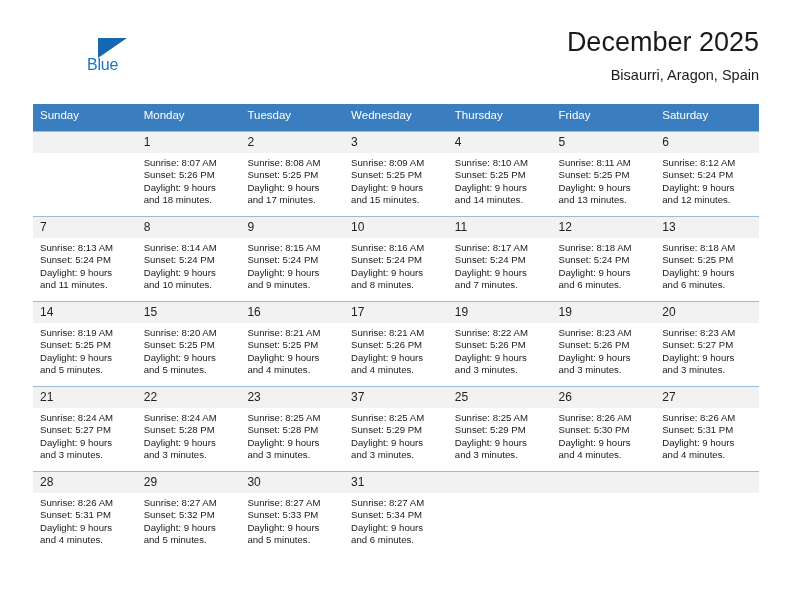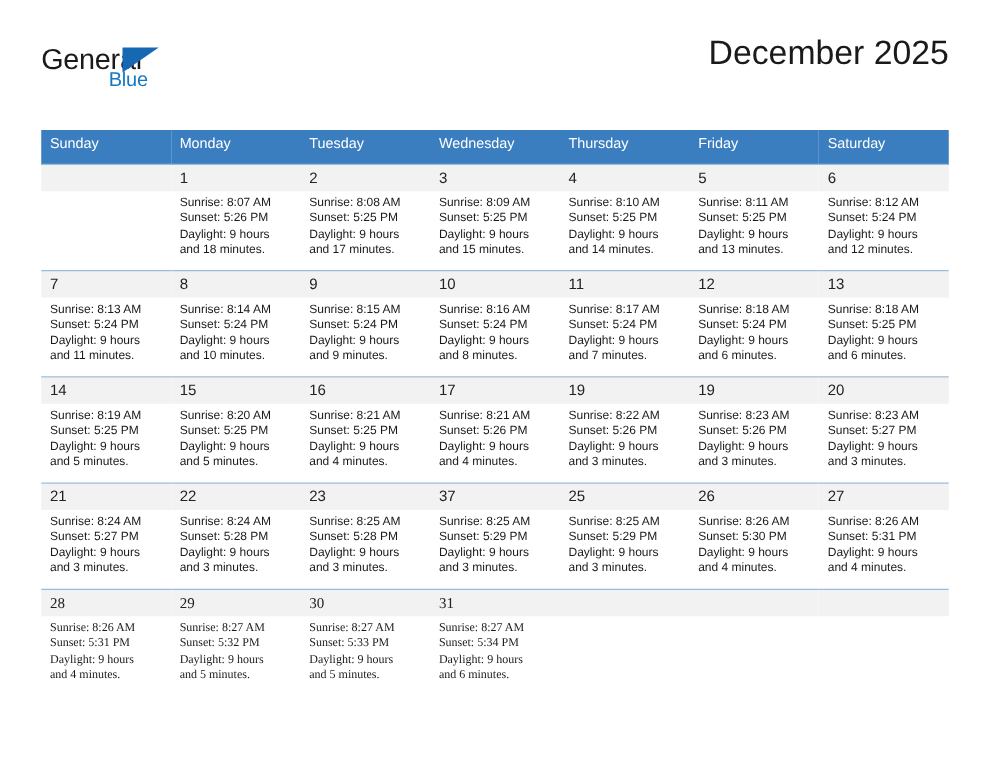--- a/index.html
+++ b/index.html
@@ -108,21 +108,20 @@
     padding: 0;
     width: 103.71px;
     border-top: 1px solid #9bbcd8;
     background: #ffffff;
   }
   .calendar tr.week-row td {
     height: 84px;
   }
   .calendar tr.week-row.last td {
     height: 84px;
-    font-family: Liberation Serif, serif;
   }
   .daynum {
     display: block;
     background: #f2f2f2;
     font-size: 12px;
     line-height: 15px;
     color: #222222;
     padding: 3px 0 3px 7px;
     height: 15px;
   }
@@ -143,27 +142,27 @@
   }
 </style>
 </head>
 <body>
 
 <div class="page">
 
   <div class="top-bar">
 
     <div class="logo">
-      <span class="logo-general">General</span>
       <span class="logo-tri"></span>
       <span class="logo-blue">Blue</span>
     </div>
 
     <div class="title-block">
       <div class="cal-title">December 2025</div>
+      <div class="cal-subtitle">Bisaurri, Aragon, Spain</div>
     </div>
 
   </div>
 
   <table class="calendar">
     <thead>
       <tr>
         <th>Sunday</th>
         <th>Monday</th>
         <th>Tuesday</th>

